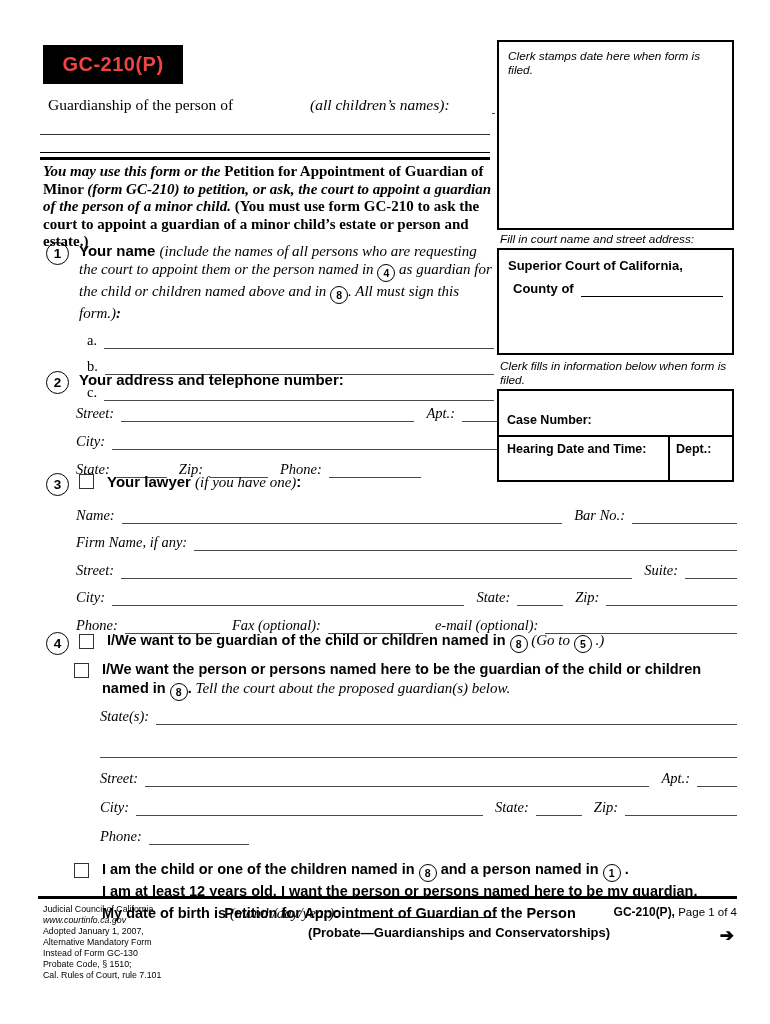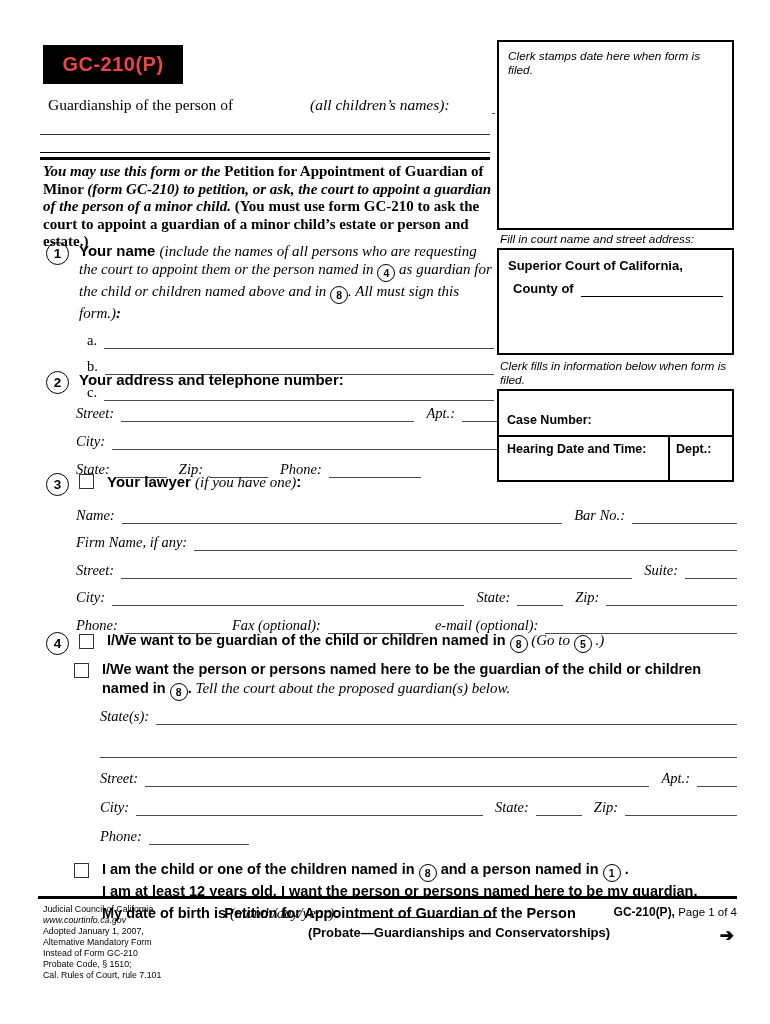--- a/index.html
+++ b/index.html
@@ -270,21 +270,21 @@
       <div class="dp"><span>Dept.:</span></div>
     </div>
   </div>
 
   <div class="abs frule"></div>
   <div class="abs fleft">
     <div>Judicial Council of California,</div>
     <div class="i">www.courtinfo.ca.gov</div>
     <div>Adopted January 1, 2007,</div>
     <div>Alternative Mandatory Form</div>
-    <div>Instead of Form GC-210</div>
+    <div>Instead of Form GC-130</div>
     <div>Probate Code, § 1510;</div>
     <div>Cal. Rules of Court, rule 7.101</div>
   </div>
   <div class="abs fcenter">
     <div class="l1">Petition for Appointment of Guardian of the Person</div>
     <div class="l2">(Probate—Guardianships and Conservatorships)</div>
   </div>
   <div class="abs fright">
     <b>GC-210(P),</b><span> Page 1 of 4</span>
   </div>

